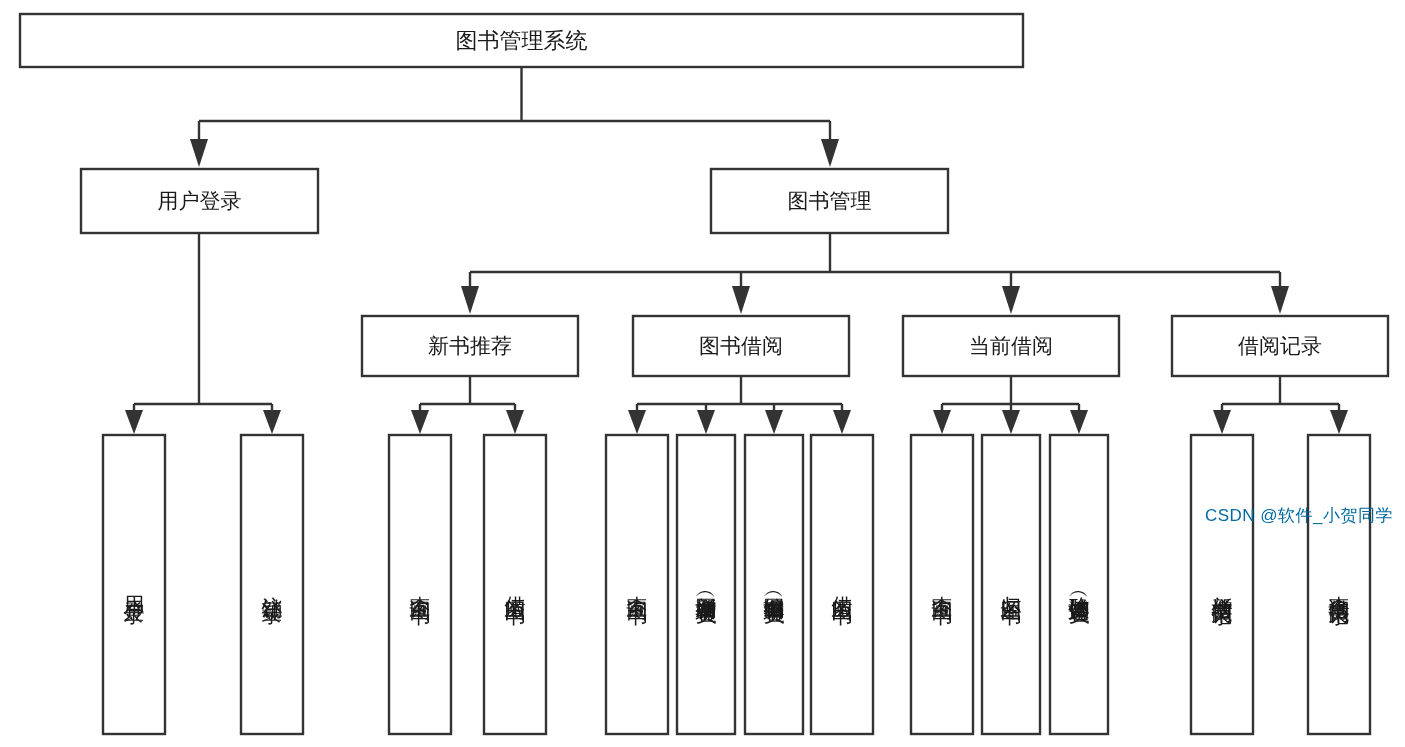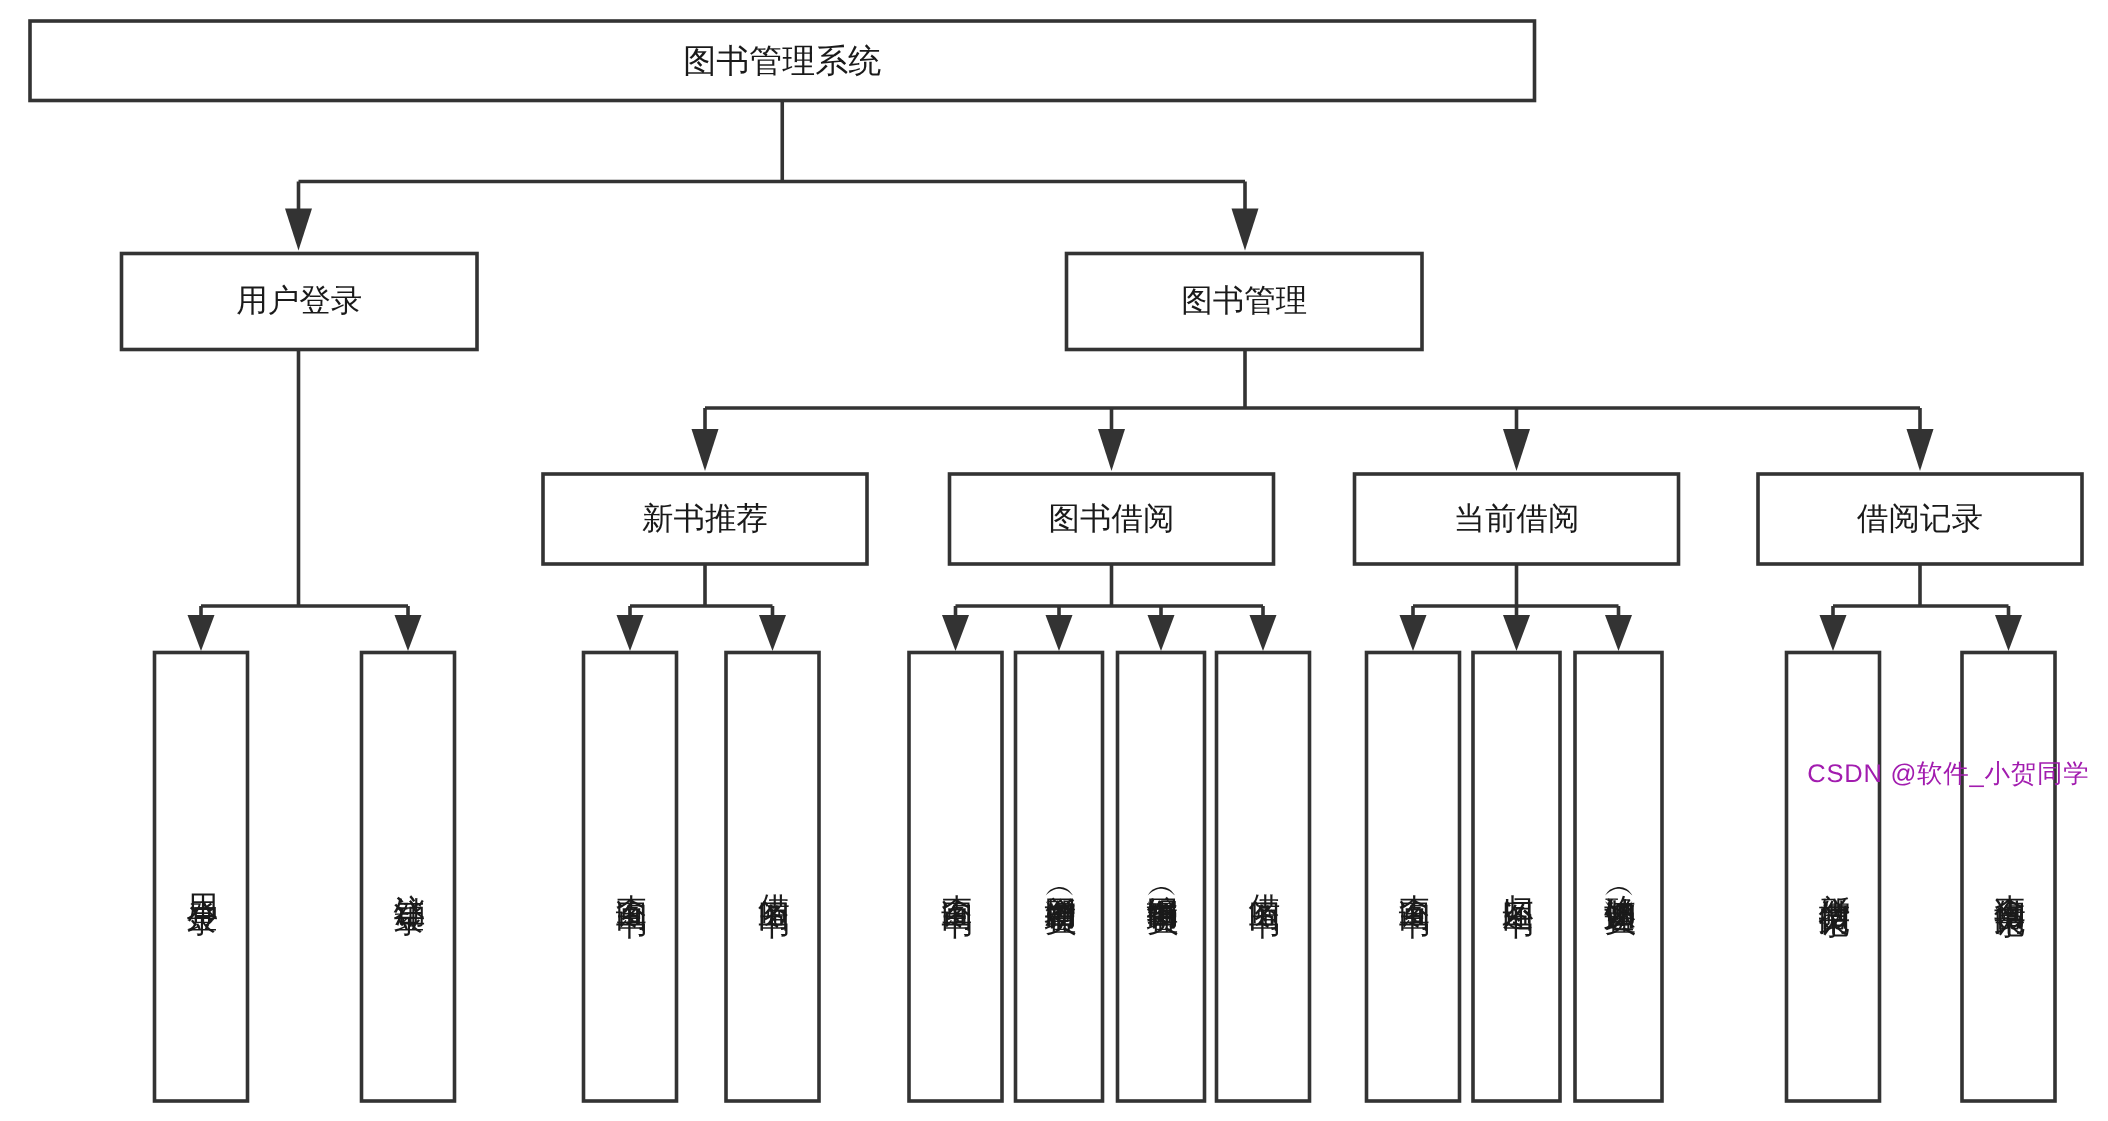--- a/index.html
+++ b/index.html
@@ -65,21 +65,21 @@
     justify-content: center;
     white-space: nowrap;
     user-select: none;
   }
   .watermark {
     position: absolute;
     right: 12px;
     bottom: 4px;
     font-family: "Liberation Sans", "DejaVu Sans", sans-serif;
     font-size: 17px;
-    color: #a21caf;
+    color: #0369a1;
     letter-spacing: 0.5px;
     white-space: nowrap;
   }
 </style>
 </head>
 <body>
 
 <div id="diagram-root">
 
   <svg class="diagram-canvas" viewBox="0 0 1405 747">

